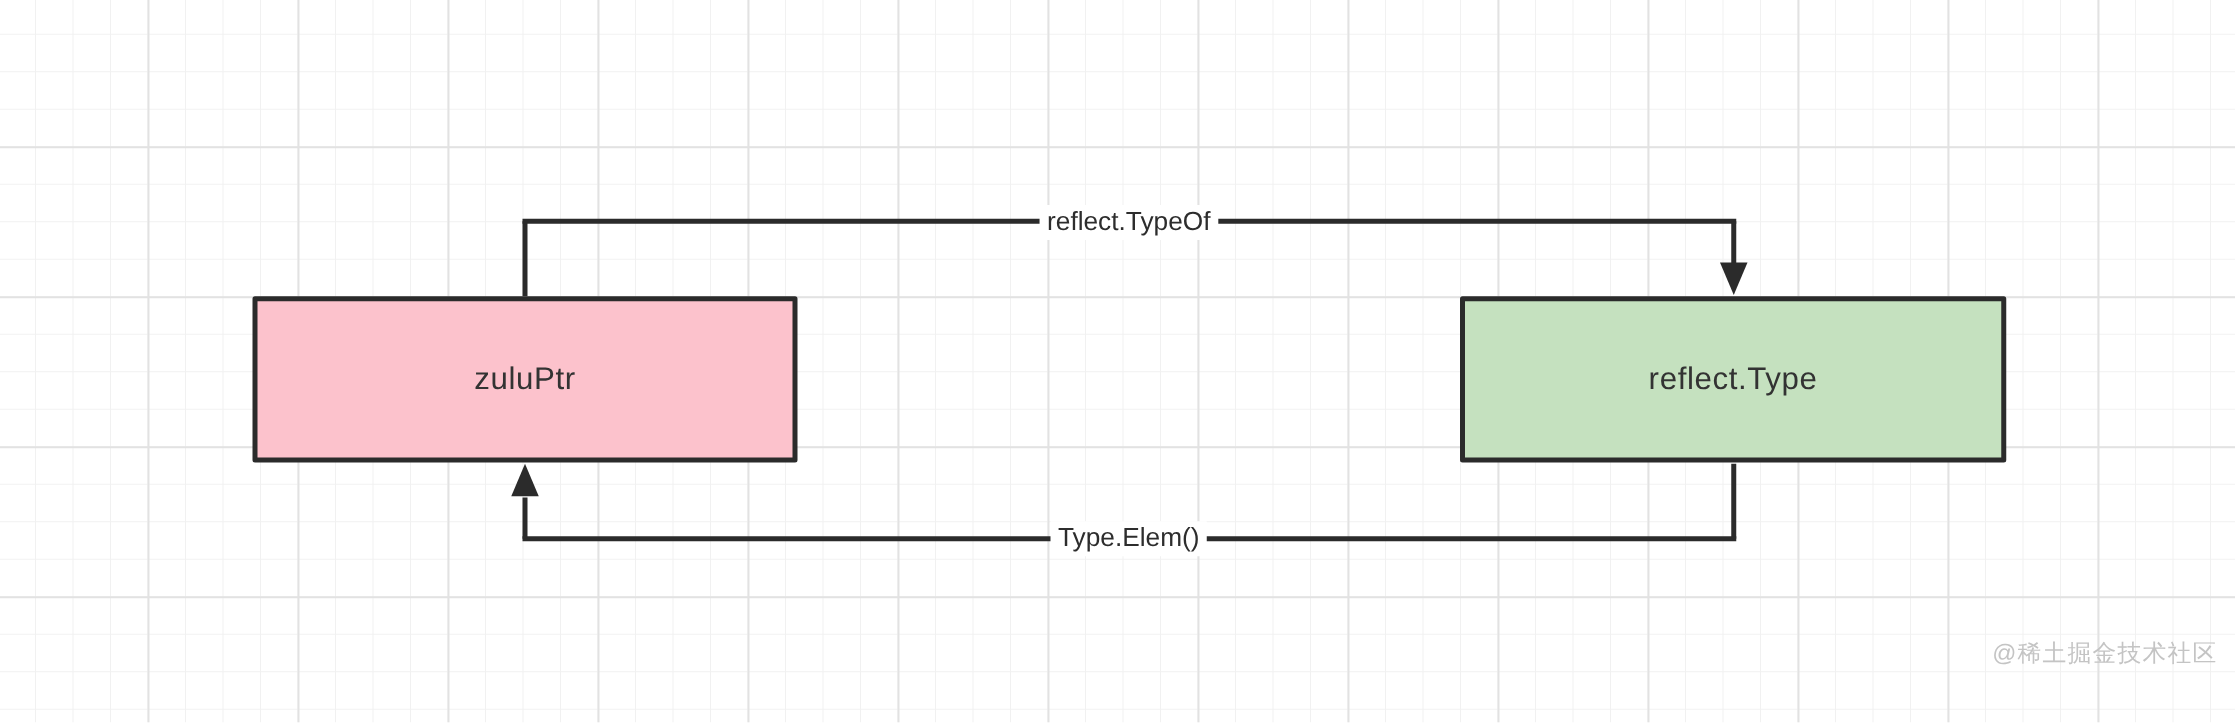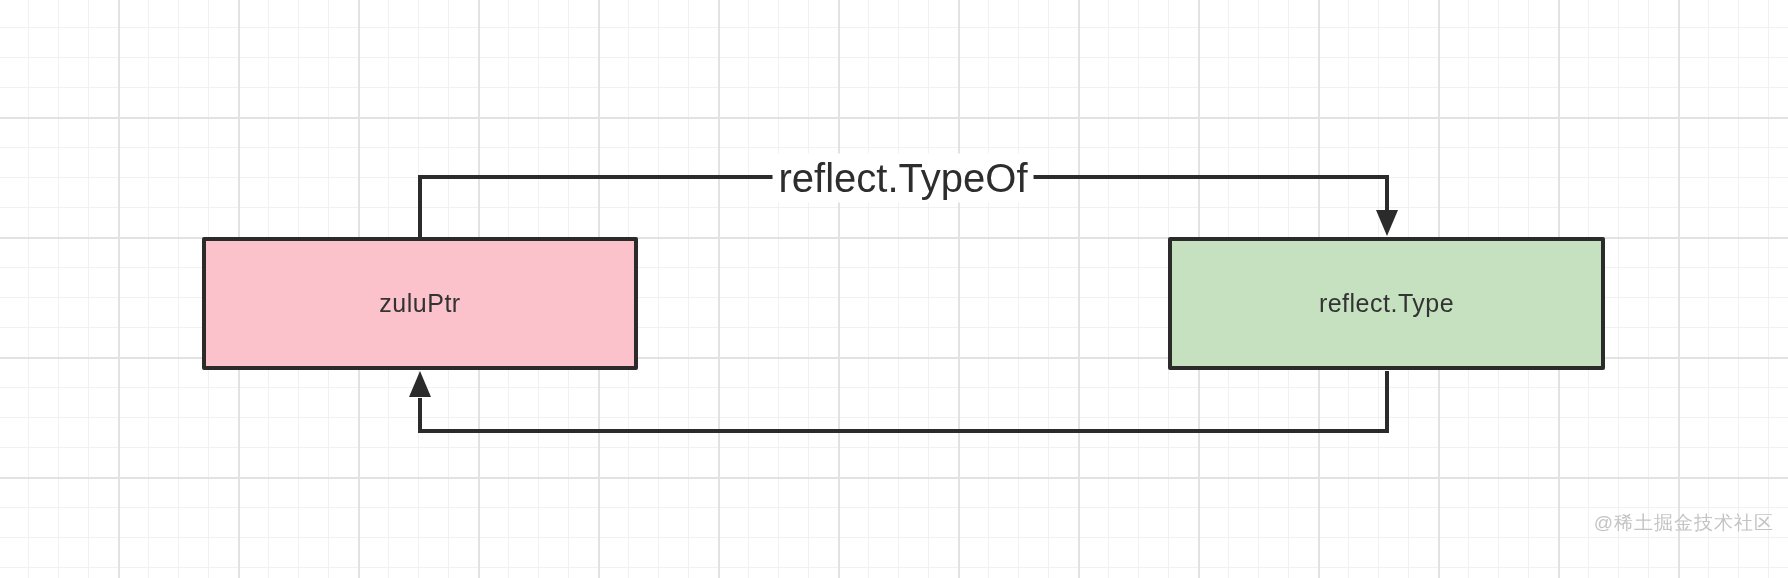--- a/index.html
+++ b/index.html
@@ -75,21 +75,21 @@
   .arrowhead-up {
     left: 409px; top: 371px;
     border-bottom: 26px solid var(--line-color, #2b2b2b);
   }
 
   .edge-label {
     position: absolute;
     transform: translate(-50%, -50%);
     background: #ffffff;
     padding: 2px 6px;
-    font-size: 40px;
+    font-size: 21px;
     color: var(--label-text, #2d2d2d);
     white-space: nowrap;
   }
   .edge-label-top { left: 903px; top: 178px; }
   .edge-label-bottom { left: 903px; top: 431px; }
 
   .watermark {
     position: absolute;
     right: 14px;
     top: 510px;
@@ -115,16 +115,17 @@
   <div class="arrowhead arrowhead-up"></div>
 
   <div class="node node-reflect-type">
     <span>reflect.Type</span>
   </div>
   <div class="node node-zuluptr">
     <span>zuluPtr</span>
   </div>
 
   <div class="edge-label edge-label-top">reflect.TypeOf</div>
+  <div class="edge-label edge-label-bottom">Type.Elem()</div>
 
   <div class="watermark">@稀土掘金技术社区</div>
 
 </div>
 
 </body></html>

